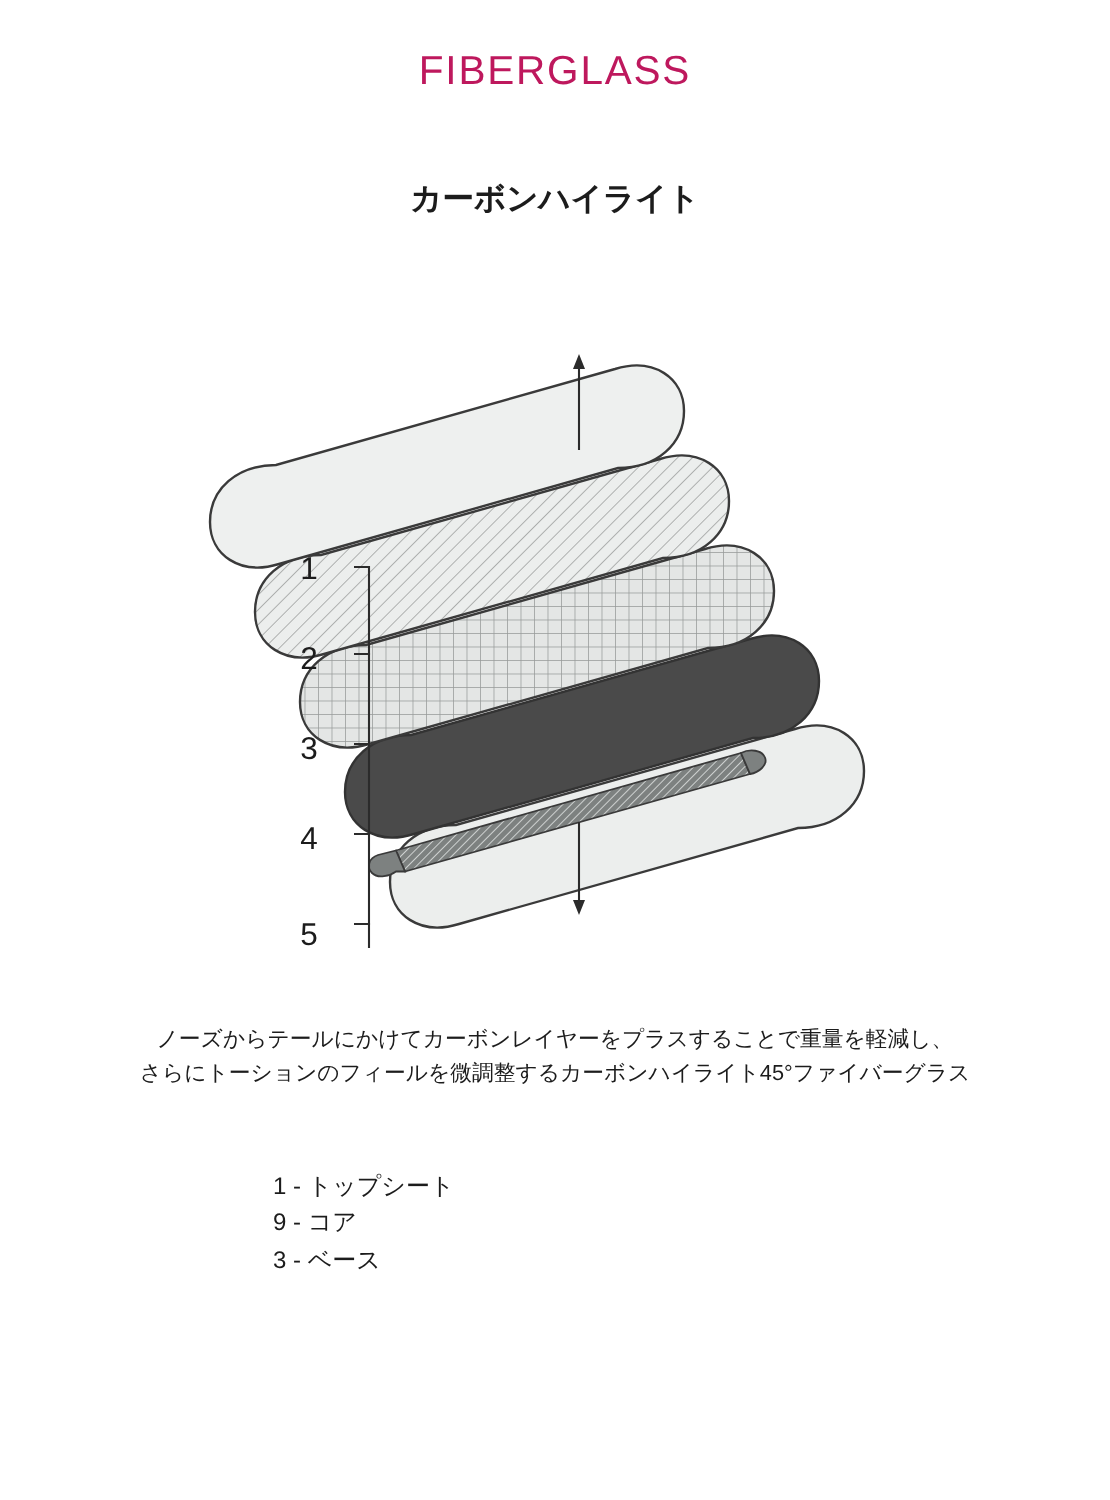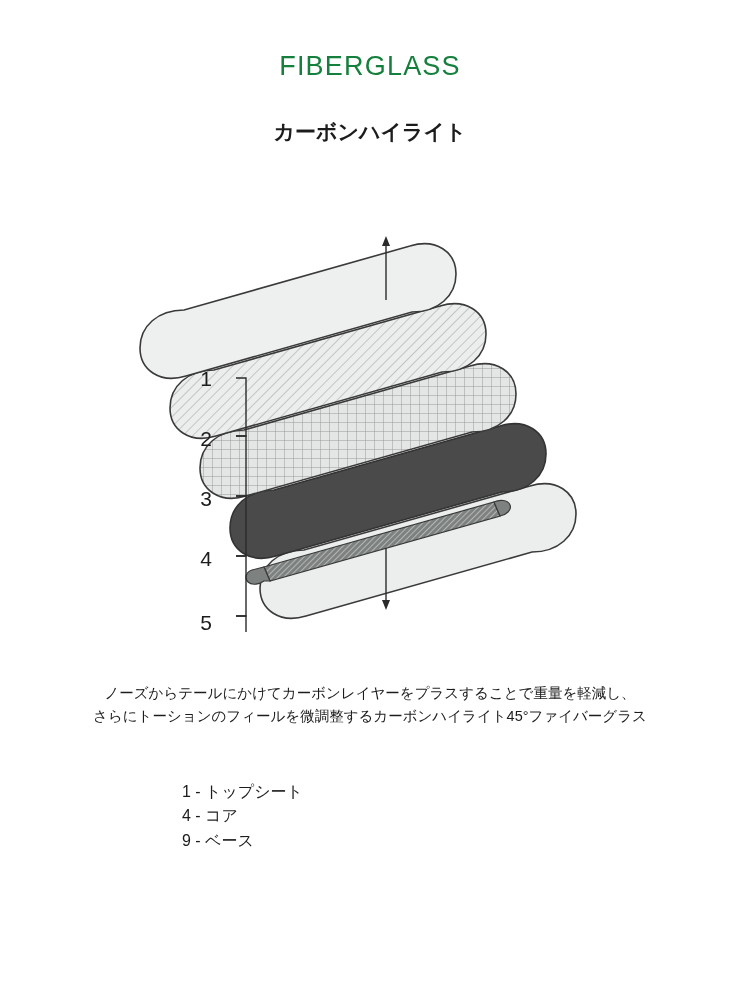--- a/index.html
+++ b/index.html
@@ -16,28 +16,28 @@
     overflow: hidden;
   }
   .page {
     position: relative;
     width: 740px;
     height: 1000px;
     background: #fff;
   }
   .title {
     position: absolute;
-    top: 51px;
+    top: 32px;
     left: 0;
     width: 740px;
     text-align: center;
     font-size: 27px;
     letter-spacing: 1.2px;
     font-weight: 400;
-    color: #15803d;
+    color: #be185d;
   }
   .subtitle {
     position: absolute;
     top: 118px;
     left: 0;
     width: 740px;
     text-align: center;
     font-size: 21px;
     font-weight: 700;
     color: #1c1c1c;
@@ -182,17 +182,17 @@
     </svg>
   </div>
 
   <div class="caption">
     <div>ノーズからテールにかけてカーボンレイヤーをプラスすることで重量を軽減し、</div>
     <div>さらにトーションのフィールを微調整するカーボンハイライト45°ファイバーグラス</div>
   </div>
 
   <div class="legend">
     <div>1 - トップシート</div>
-    <div>4 - コア</div>
-    <div>9 - ベース</div>
+    <div>9 - コア</div>
+    <div>3 - ベース</div>
   </div>
 
 </div>
 
 </body></html>

